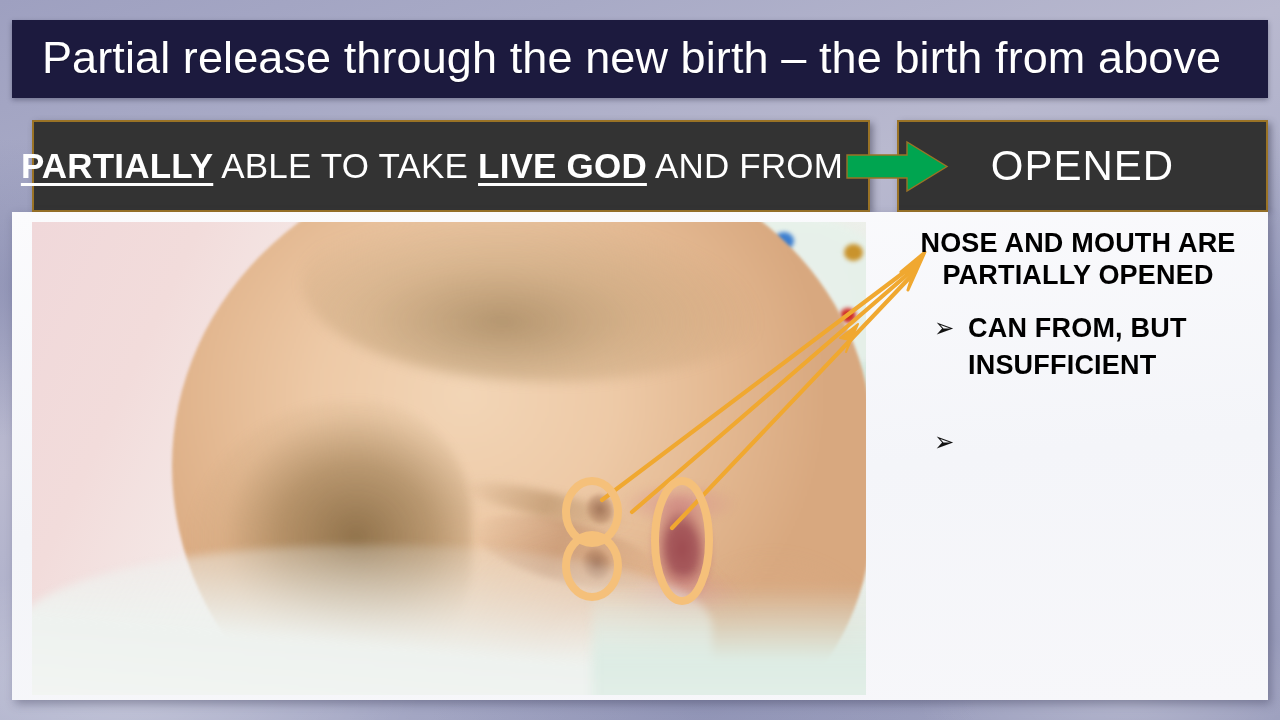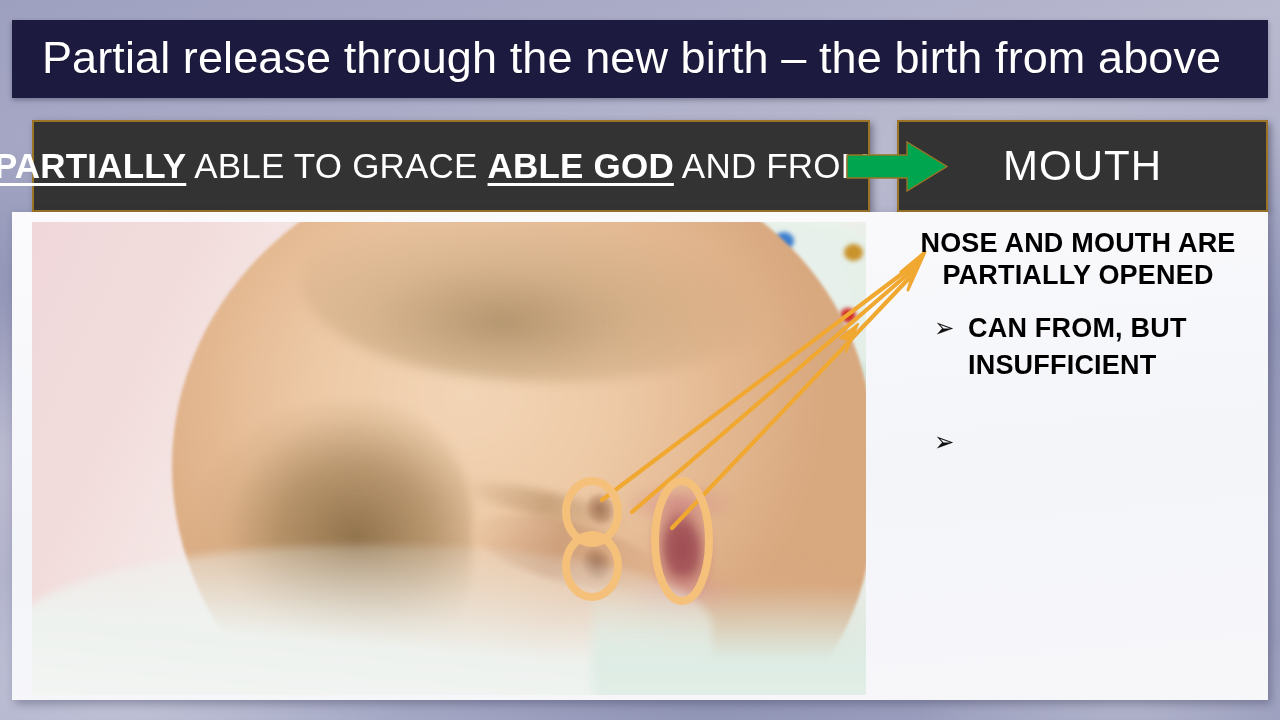--- a/index.html
+++ b/index.html
@@ -329,25 +329,25 @@
 </head>
 <body>
 
 <div id="slide">
 
   <div id="title-bar">
     <div id="title-text">Partial release through the new birth – the birth from above</div>
   </div>
 
   <div id="left-statement-box" class="dark-box">
-    <div id="left-statement-text"><b>PARTIALLY</b><span> ABLE TO GRACE </span><b>ABLE GOD</b><span> AND FROM</span></div>
+    <div id="left-statement-text"><b>PARTIALLY</b><span> ABLE TO TAKE </span><b>LIVE GOD</b><span> AND FROM</span></div>
   </div>
 
   <div id="sinner-box" class="dark-box">
-    <div id="sinner-text">MOUTH</div>
+    <div id="sinner-text">OPENED</div>
   </div>
 
   <svg id="green-arrow" viewBox="0 0 104 55">
     <polygon points="2,16 62,16 62,3 102,27.5 62,52 62,39 2,39" fill="#00a550" stroke="#9a7326" stroke-width="1.4"></polygon>
   </svg>
 
   <div id="content-panel">
 
     <div id="photo">
       <div class="ph" id="ph-bg"></div>

